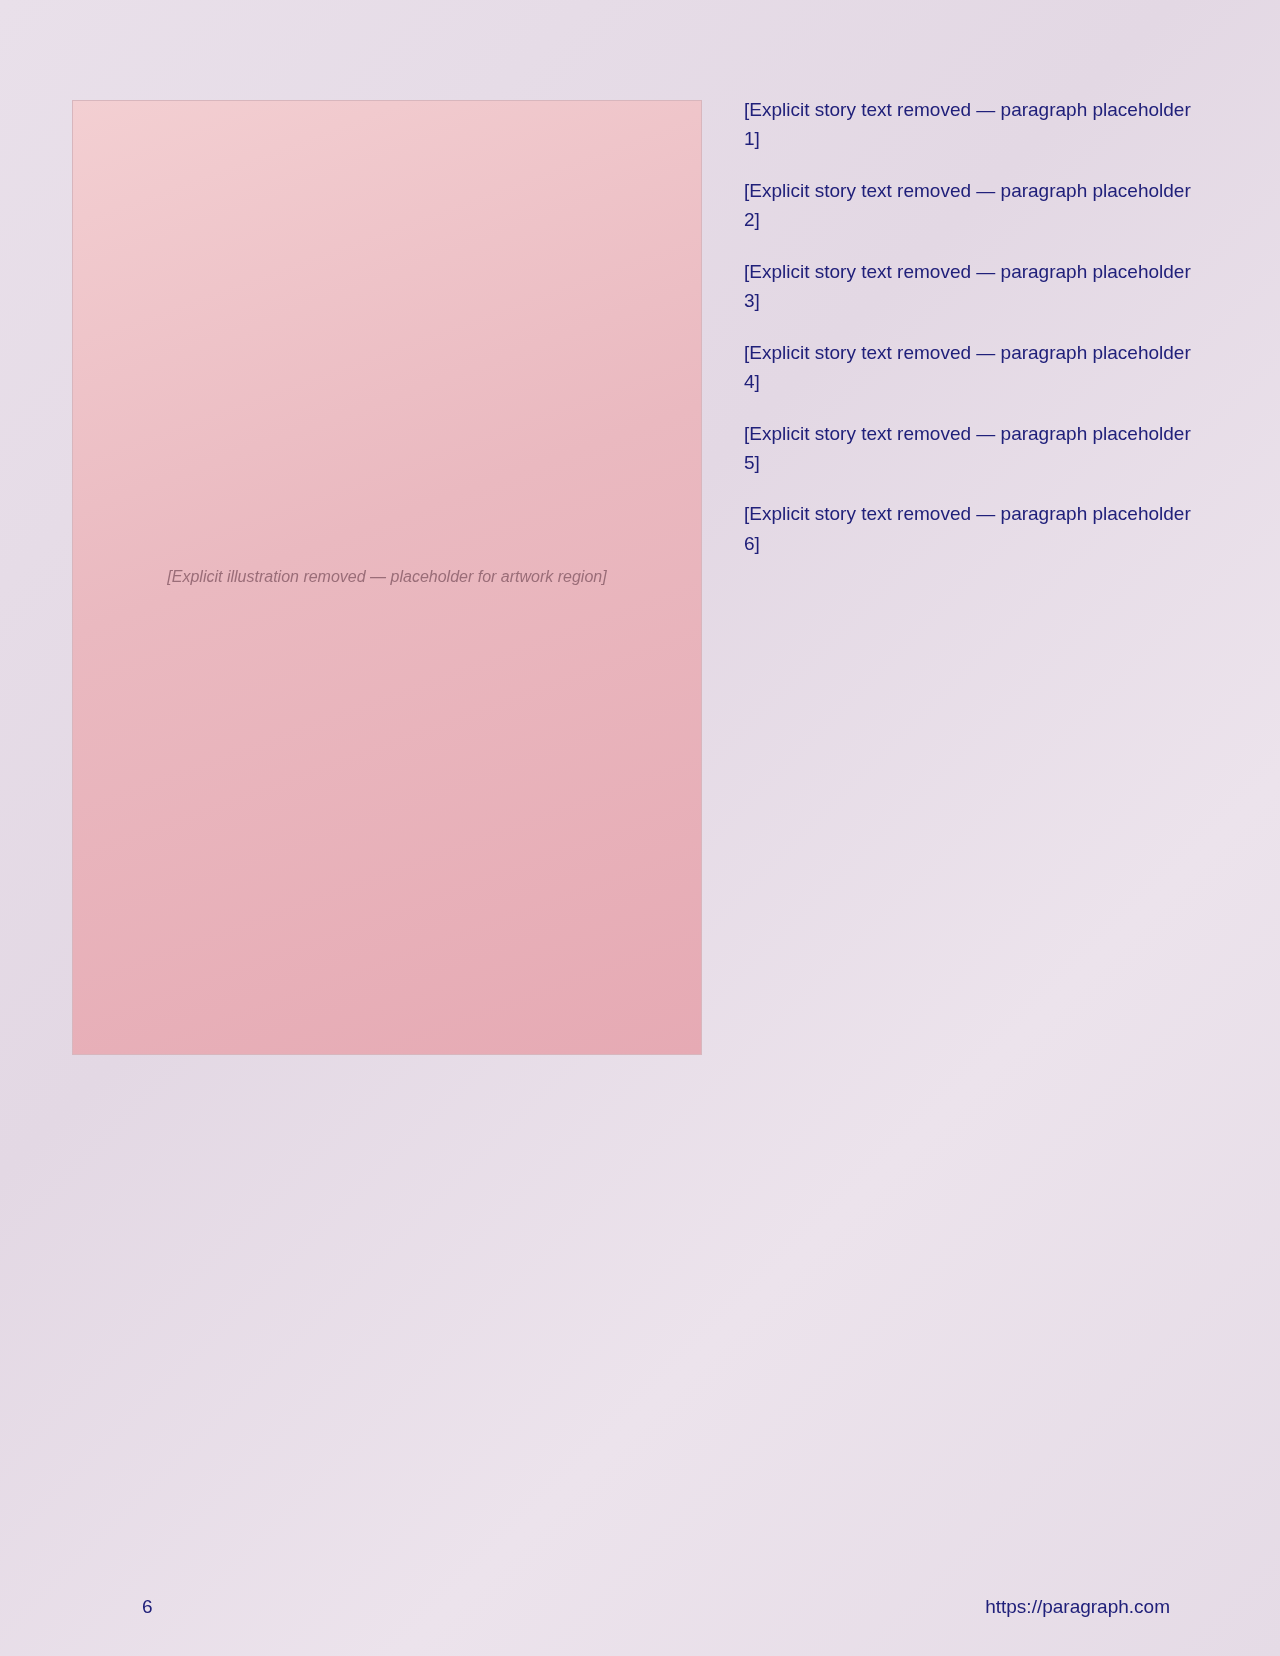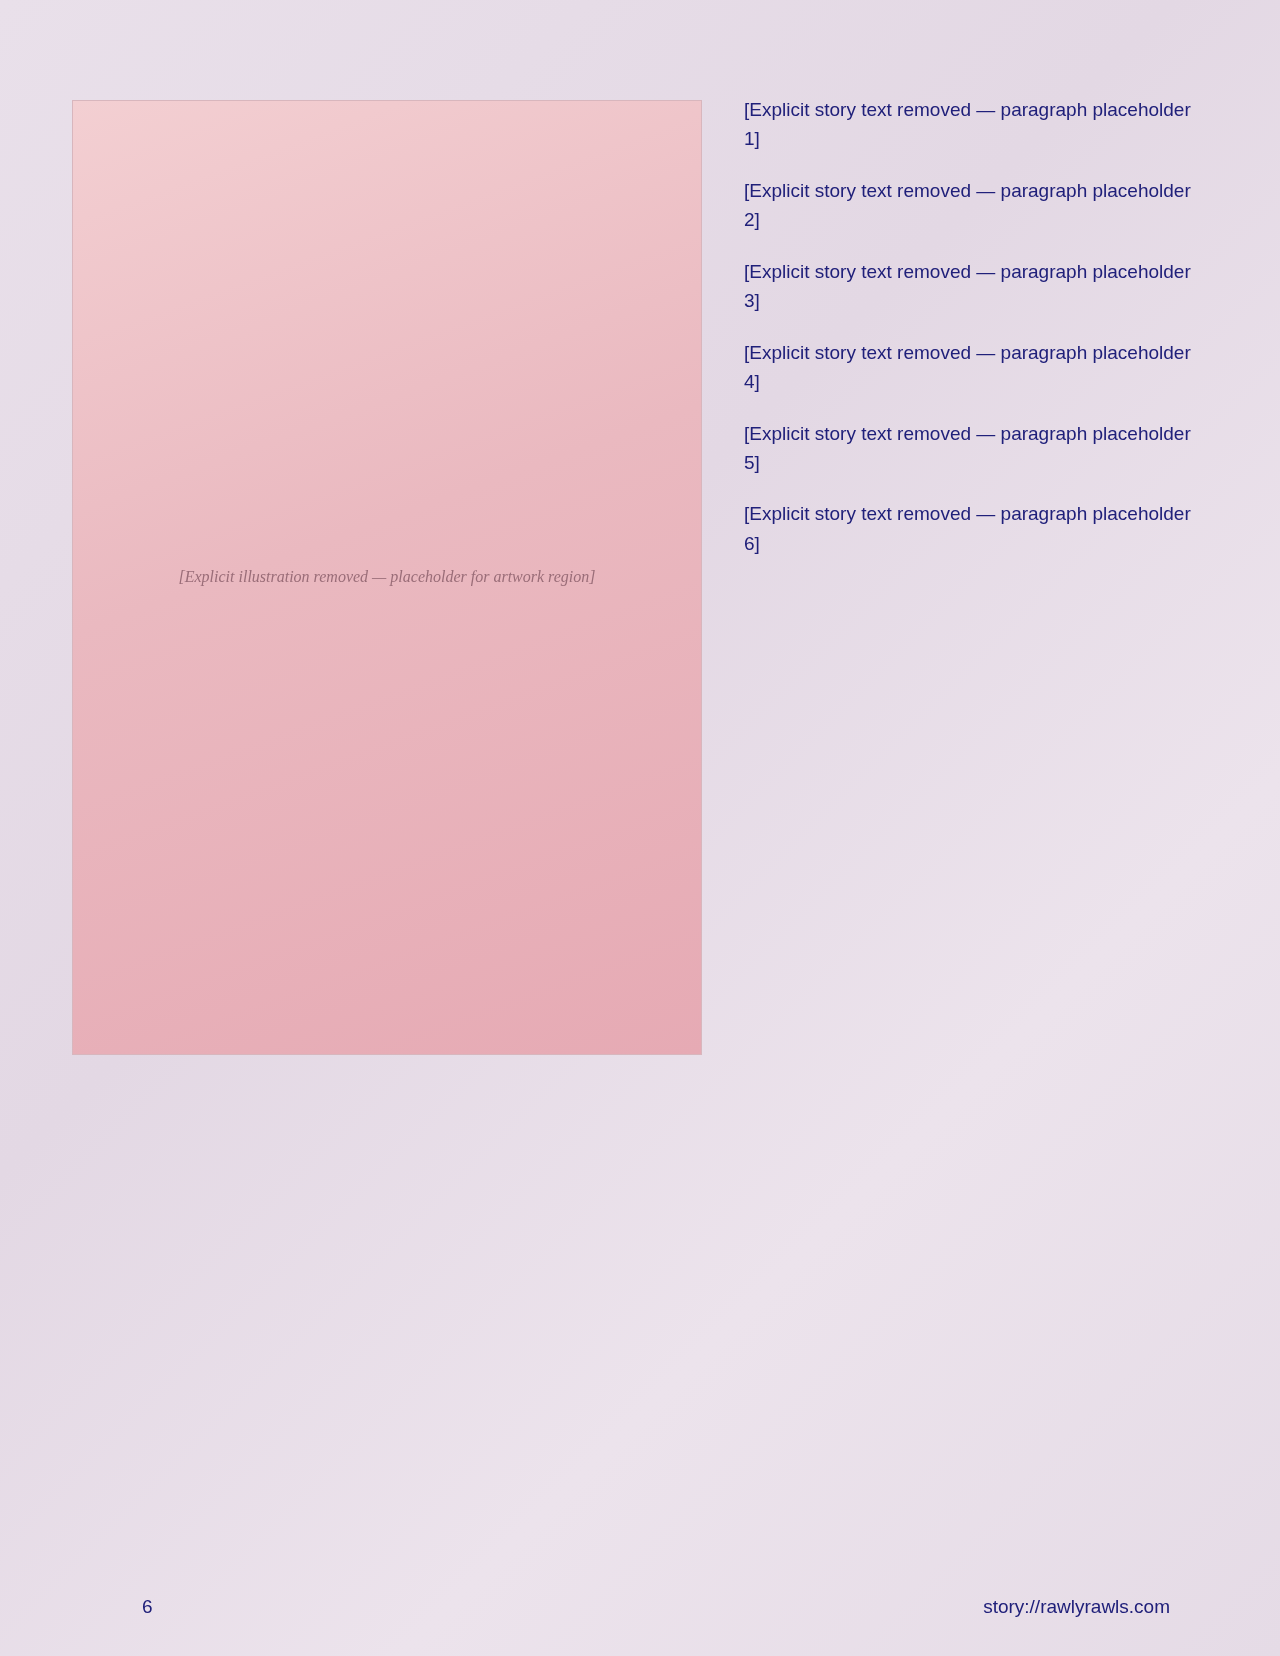--- a/index.html
+++ b/index.html
@@ -30,21 +30,20 @@
     float: left;
     width: 630px;
     height: 955px;
     margin: 5px 42px 18px 0;
     background: linear-gradient(160deg, #f3cfd2 0%, #eab9c0 45%, #e6aab4 100%);
     border: 1px solid #d8b6bd;
     box-sizing: border-box;
     display: flex;
     align-items: center;
     justify-content: center;
-    font-family: Liberation Serif, serif;
   }
   .illustration-label {
     color: #9a6d78;
     font-size: 16px;
     font-style: italic;
     text-align: center;
     padding: 0 40px;
   }
   .content-flow p {
     margin: 0 0 22px 0;
@@ -75,14 +74,14 @@
     <p>[Explicit story text removed — paragraph placeholder 2]</p>
     <p>[Explicit story text removed — paragraph placeholder 3]</p>
     <p>[Explicit story text removed — paragraph placeholder 4]</p>
     <p>[Explicit story text removed — paragraph placeholder 5]</p>
     <p>[Explicit story text removed — paragraph placeholder 6]</p>
   </div>
 </div>
 
 <div class="footer">
   <span>6</span>
-  <span>story://rawlyrawls.com</span>
+  <span>https://paragraph.com</span>
 </div>
 
 </body></html>

